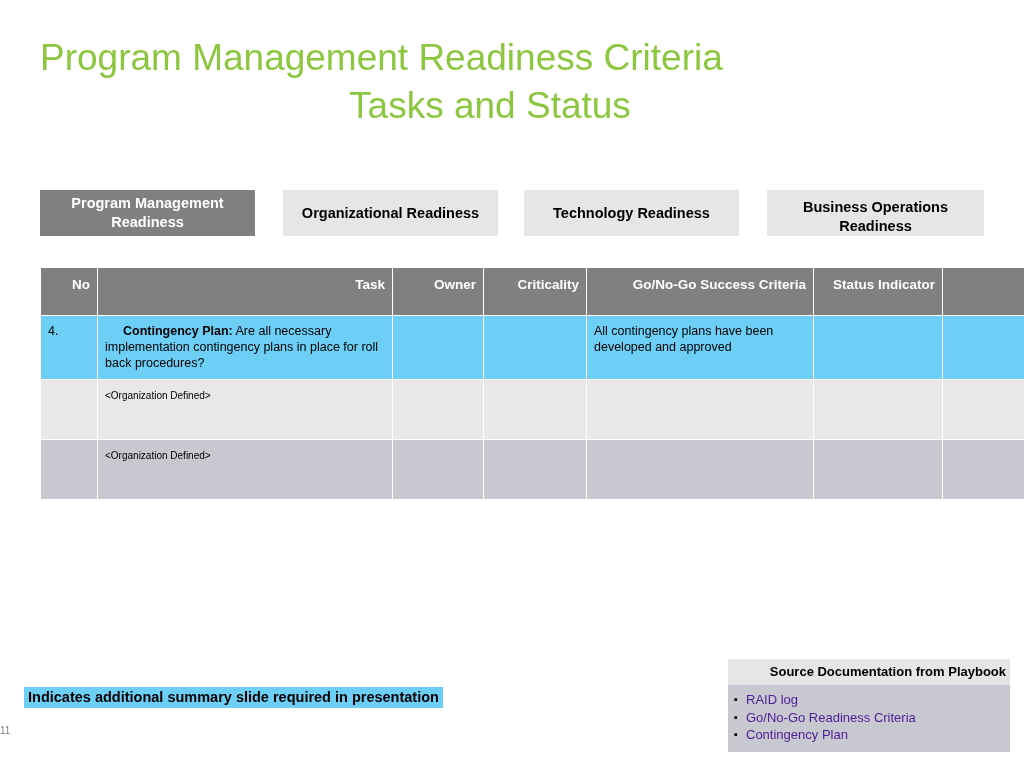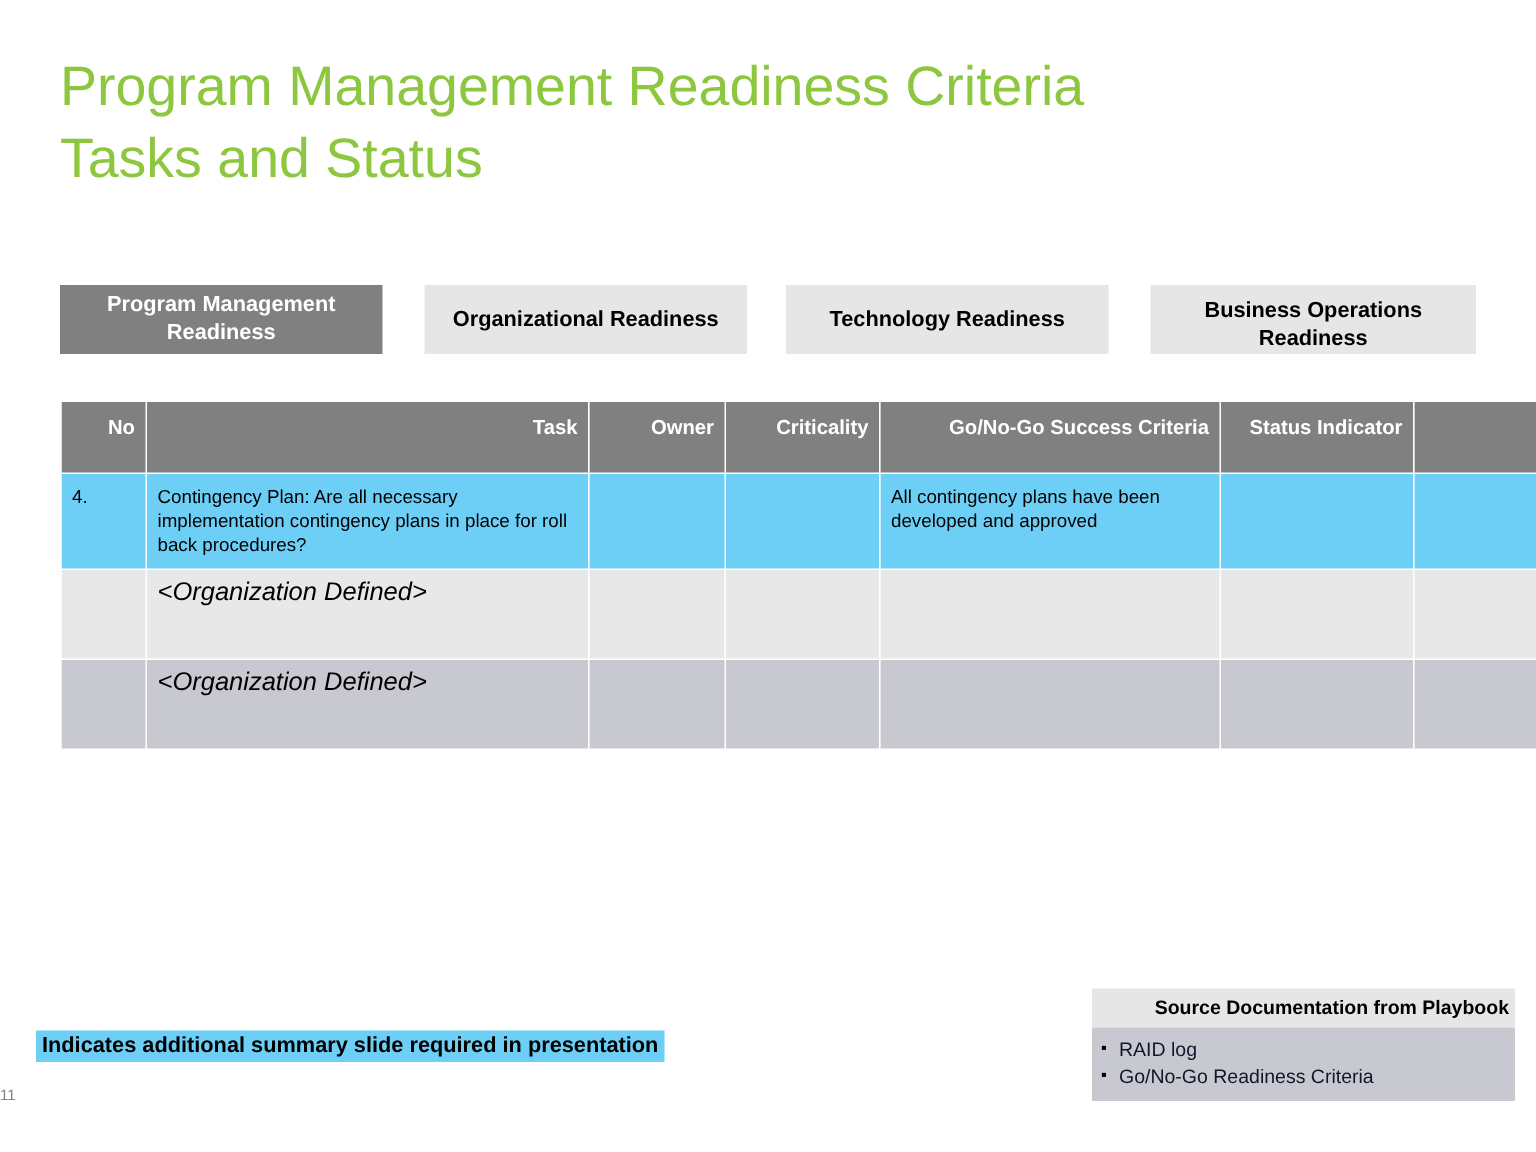--- a/index.html
+++ b/index.html
@@ -20,21 +20,21 @@
     position: absolute;
     left: 40px;
     top: 34px;
     width: 900px;
     color: #8DC63F;
     font-size: 37px;
     line-height: 48px;
     font-weight: normal;
     letter-spacing: 0px;
   }
-  #slide-title .line2 { display: block; }
+  #slide-title .line2 { display: block; text-align: center; }
 
   
   #category-tabs {
     position: absolute;
     left: 40px;
     top: 190px;
     width: 944px;
     height: 46px;
   }
   .cat-tab {
@@ -87,24 +87,23 @@
   #criteria-table tbody td {
     font-size: 12.5px;
     color: #000000;
     padding: 7px 7px 8px 7px;
     line-height: 16px;
   }
   tr.row-highlight td { background: #6DCFF6; }
   tr.row-light td     { background: #E8E8E8; }
   tr.row-dark td      { background: #C8C8D0; }
 
-  .task-strong { font-weight: normal; }
+  .task-strong { font-weight: bold; margin-left: 18px; }
   .org-defined {
-    font-style: italic;
-    font-size: 17px;
+    font-size: 10px;
     text-align: center;
   }
   .col-no      { width: 42px; }
   .col-task    { width: 280px; }
   .col-owner   { width: 76px; }
   .col-crit    { width: 88px; }
   .col-criteria{ width: 212px; }
   .col-health  { width: 114px; }
   .col-status  { width: 130px; }
 
@@ -155,21 +154,21 @@
     padding: 6px 0 8px 0;
     box-sizing: border-box;
   }
   #source-box-body ul {
     margin: 0;
     padding: 0;
     list-style: none;
   }
   #source-box-body li {
     font-size: 13px;
-    color: #0f172a;
+    color: #4c1d95;
     line-height: 17.5px;
     padding: 0 0 0 18px;
     position: relative;
   }
   #source-box-body li::before {
     content: "\25AA";
     position: absolute;
     left: 6px;
     top: 0;
     font-size: 11px;
@@ -251,15 +250,16 @@
 <div id="summary-note">Indicates additional summary slide required in presentation</div>
 
 <div id="page-number">11</div>
 
 <div id="source-box">
   <div id="source-box-header">Source Documentation from Playbook</div>
   <div id="source-box-body">
     <ul>
       <li>RAID log</li>
       <li>Go/No-Go Readiness Criteria</li>
+      <li>Contingency Plan</li>
     </ul>
   </div>
 </div>
 
 </body></html>

